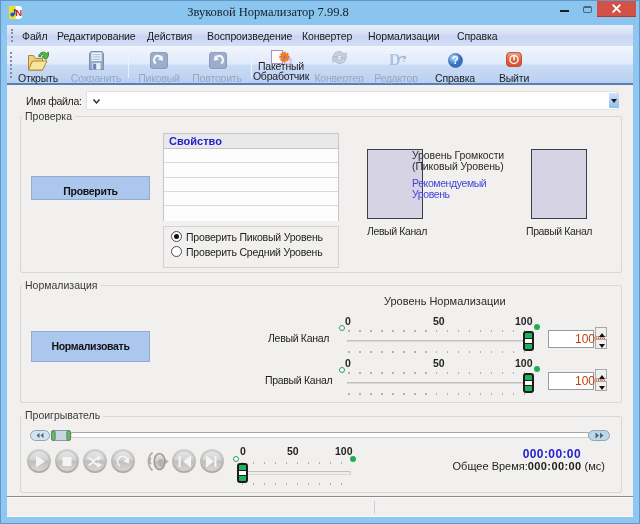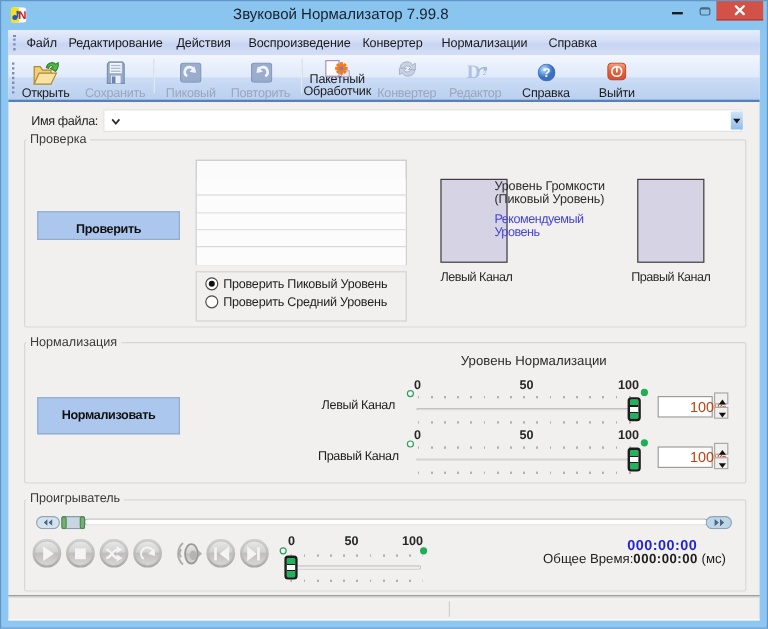--- a/index.html
+++ b/index.html
@@ -2,21 +2,21 @@
 <html><head>
 <meta charset="utf-8">
 <style>
 * { margin:0; padding:0; box-sizing:border-box; }
 html,body { width:640px; height:524px; overflow:hidden; }
 body { font-family:"Liberation Sans", sans-serif; position:relative; background:#8ec7f1; }
 .abs { position:absolute; }
 
 
 #titlebar { left:0; top:0; width:640px; height:25px; background:#8ac5f0; }
-#title { left:16px; top:5px; width:536px; text-align:center; font-size:12.5px; color:#15202b; }
+#title { left:0; top:5px; width:536px; text-align:center; font-size:12.5px; color:#15202b;font-family:Liberation Serif, serif; }
 #appicon { left:9px; top:6px; }
 #minbtn { left:560px; top:10px; width:9px; height:2px; background:#1c1c1c; }
 #maxbtn { left:583px; top:6px; width:9px; height:7px; border:1.5px solid #48667e; border-top:2.5px solid #48667e; border-radius:2px; }
 #closebtn { left:597px; top:0px; width:39px; height:17px; background:#d25248; border-bottom:1px solid #b03a32;}
 #closebtn svg { position:absolute; left:14px; top:3px; }
 
 #frame { left:7px; top:25px; width:626px; height:492px; background:#f1f0ee; }
 
 
 #menubar { left:7px; top:25px; width:626px; height:21px; background:linear-gradient(180deg,#e7edfb 0%,#d3ddf5 45%,#c8d5f2 55%,#d4def6 100%); font-size:10.5px; color:#1a1a1a; }
@@ -203,20 +203,21 @@
 <svg class="abs" style="left:92px; top:98px;" width="9" height="7" viewBox="0 0 9 7">
     <path d="M1.5 1.5 L4.5 5 L7.5 1.5" fill="none" stroke="#2a2a2a" stroke-width="1.4"></path>
   </svg>
 <div class="abs" id="combobtn"></div>
 
 <div class="group" style="left:20px; top:116px; width:602px; height:157px;"></div>
 <div class="gtitle" style="left:22px; top:110px;">Проверка</div>
 <div class="bluebtn" style="left:31px; top:176px; width:119px; height:24px; line-height:29px;">Проверить</div>
 
 <div class="abs" id="tbl">
+  <div class="hdr">Свойство</div>
   <div class="row" style="top:15px;"></div>
   <div class="row" style="top:30px;"></div>
   <div class="row" style="top:44px;"></div>
   <div class="row" style="top:58px;"></div>
   <div class="row" style="top:73px; border-bottom:none;"></div>
 </div>
 
 <div class="abs" id="radiopanel"></div>
 <div class="radio sel" style="left:171px; top:231px;"></div>
 <div class="abs lbl" style="left:186px; top:231px;">Проверить Пиковый Уровень</div>

